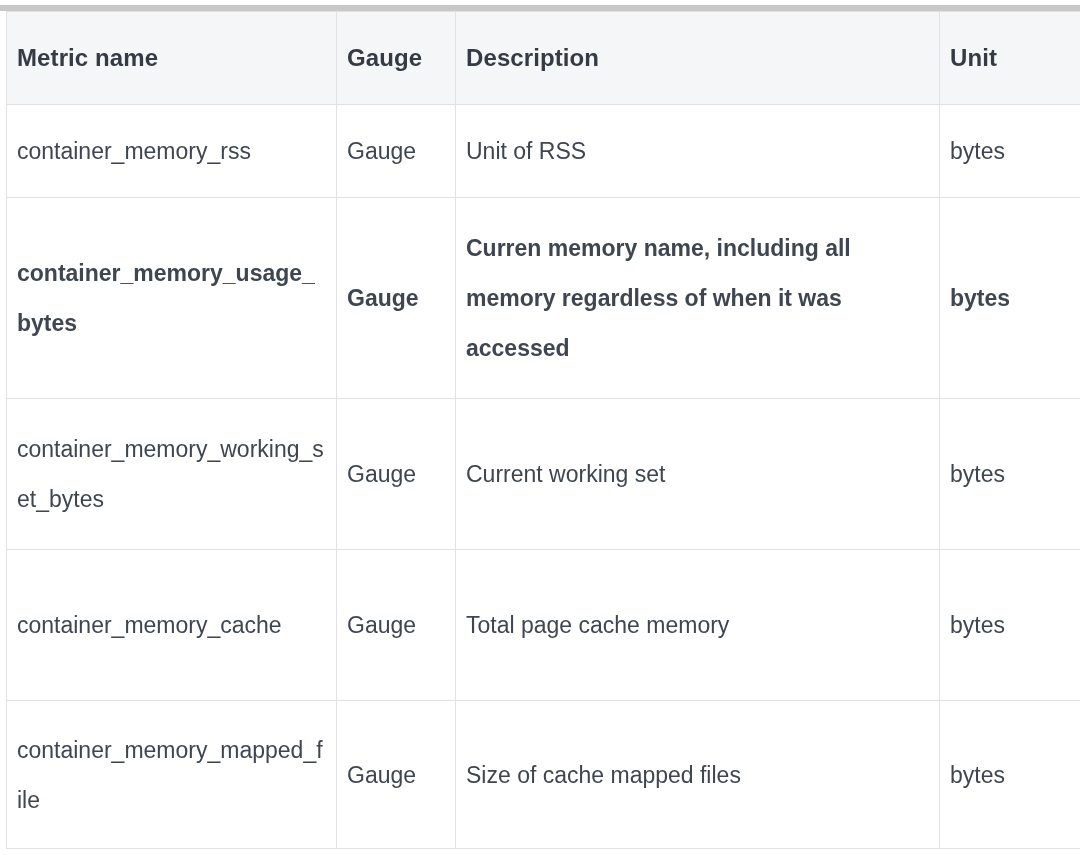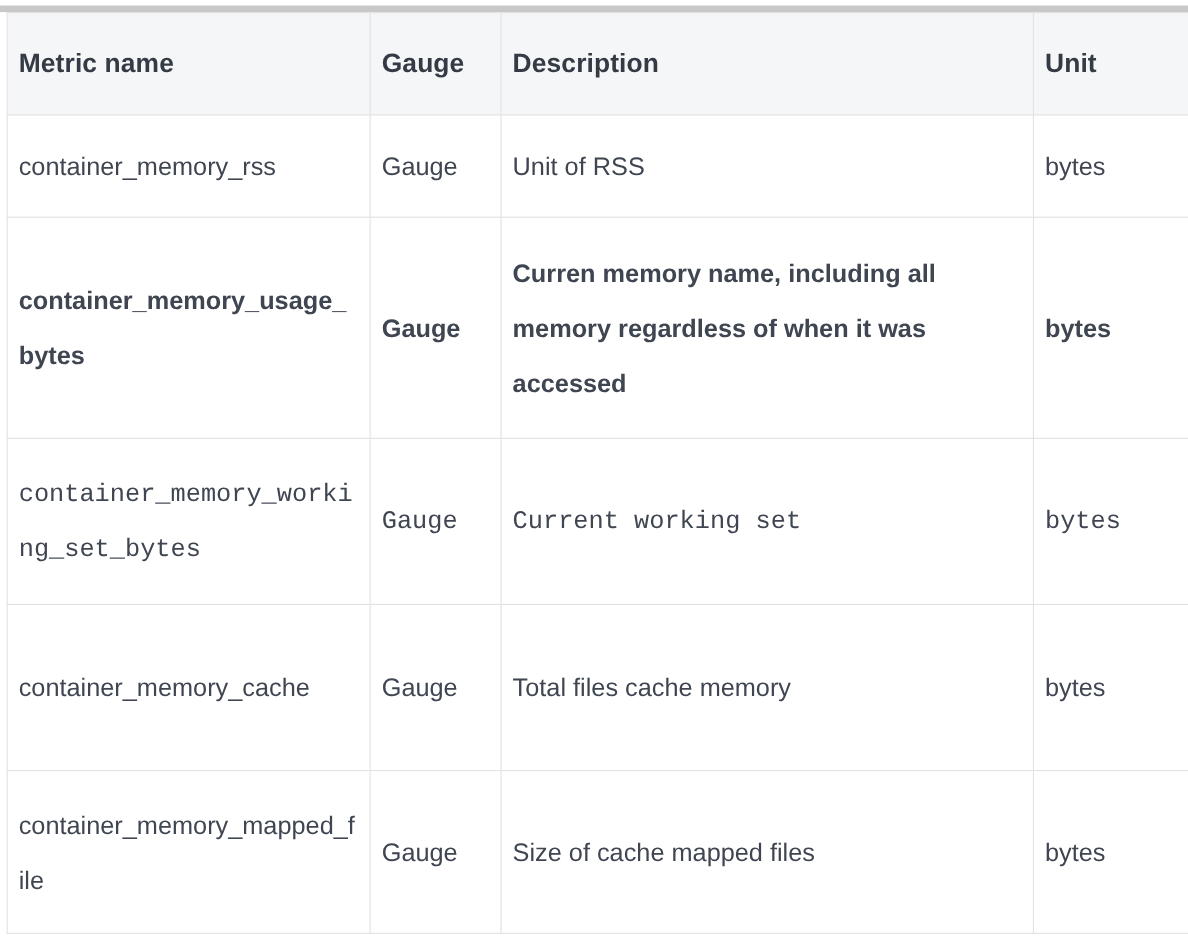--- a/index.html
+++ b/index.html
@@ -100,21 +100,21 @@
   }
 
   td.cell-type,
   td.cell-unit {
     white-space: nowrap;
   }
 
   
   tr.row-0 td { height: 92px;  }
   tr.row-1 td { height: 200px; font-weight: bold; }
-  tr.row-2 td { height: 150px; font-family: Liberation Mono, monospace; }
+  tr.row-2 td { height: 150px; }
   tr.row-3 td { height: 150px; }
   tr.row-4 td { height: 147px; }
 </style>
 </head>
 <body>
 
 <div class="page">
 
   <div class="top-rule"></div>
 
@@ -155,21 +155,21 @@
         <tr class="row-2">
           <td class="cell-name">container_memory_working_set_bytes</td>
           <td class="cell-type">Gauge</td>
           <td class="cell-desc">Current working set</td>
           <td class="cell-unit">bytes</td>
         </tr>
 
         <tr class="row-3">
           <td class="cell-name">container_memory_cache</td>
           <td class="cell-type">Gauge</td>
-          <td class="cell-desc">Total files cache memory</td>
+          <td class="cell-desc">Total page cache memory</td>
           <td class="cell-unit">bytes</td>
         </tr>
 
         <tr class="row-4">
           <td class="cell-name">container_memory_mapped_file</td>
           <td class="cell-type">Gauge</td>
           <td class="cell-desc">Size of cache mapped files</td>
           <td class="cell-unit">bytes</td>
         </tr>
 

